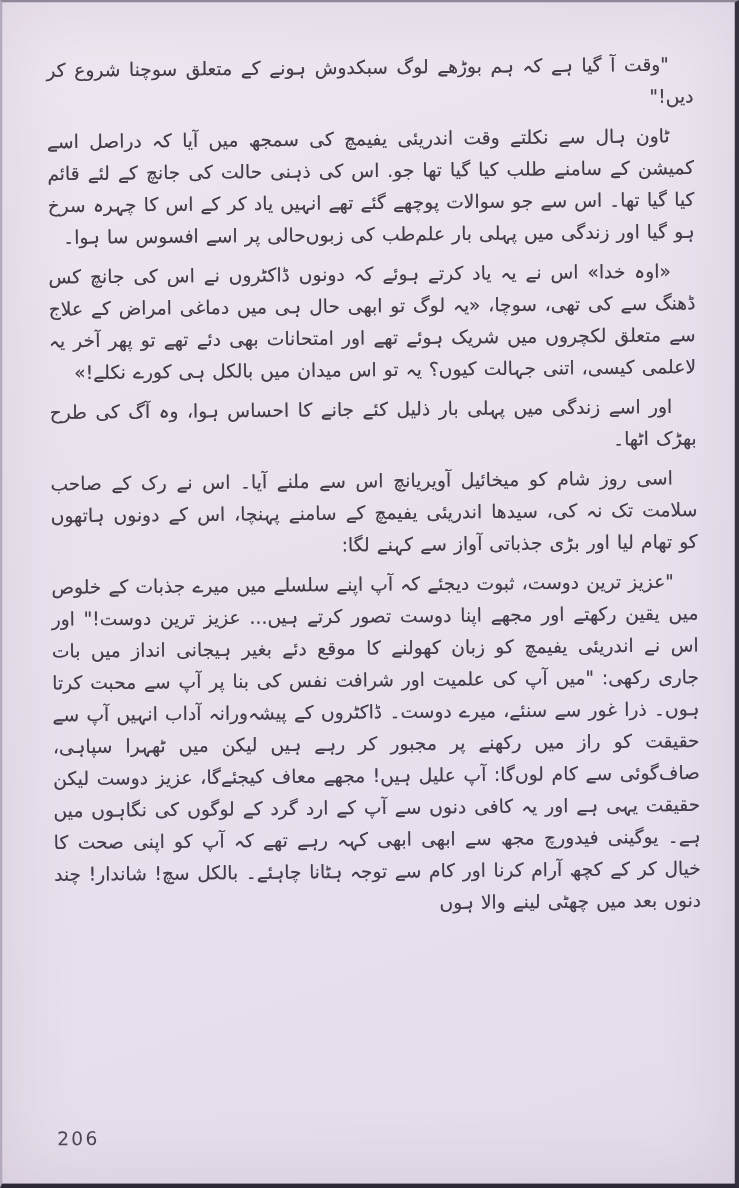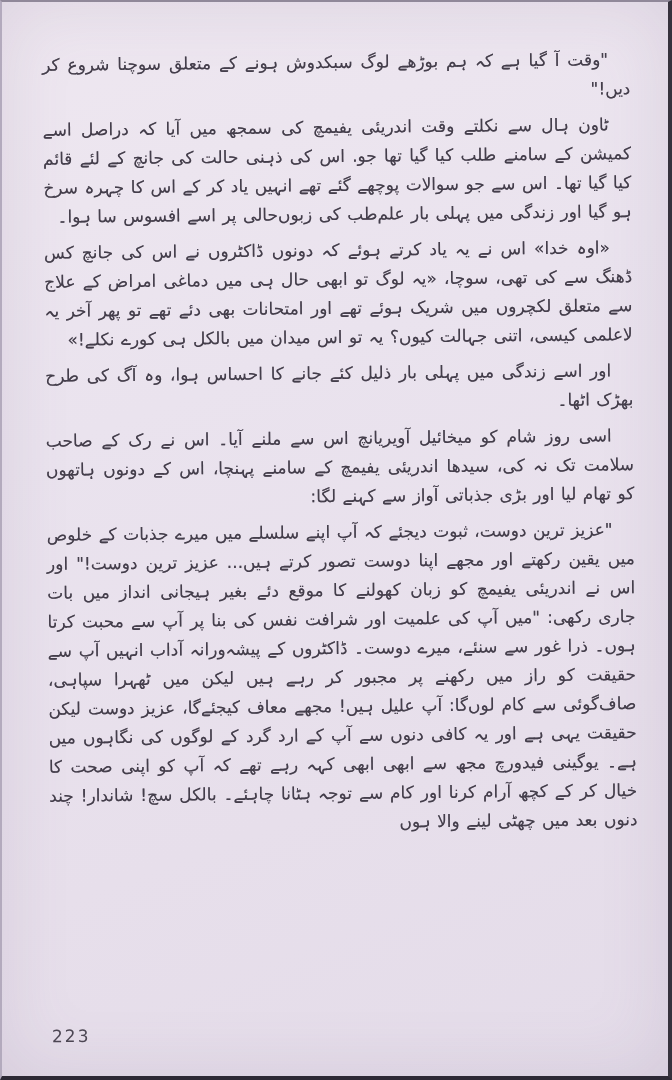--- a/index.html
+++ b/index.html
@@ -58,14 +58,14 @@
 
 <div class="page">
   <div class="text-block">
       <p class="para">"وقت آ گیا ہے کہ ہم بوڑھے لوگ سبکدوش ہونے کے متعلق سوچنا شروع کر دیں!"</p>
       <p class="para">ٹاون ہال سے نکلتے وقت اندریئی یفیمچ کی سمجھ میں آیا کہ دراصل اسے کمیشن کے سامنے طلب کیا گیا تھا جو. اس کی ذہنی حالت کی جانچ کے لئے قائم کیا گیا تھا۔ اس سے جو سوالات پوچھے گئے تھے انہیں یاد کر کے اس کا چہرہ سرخ ہو گیا اور زندگی میں پہلی بار علم‌طب کی زبوں‌حالی پر اسے افسوس سا ہوا۔</p>
       <p class="para">«اوہ خدا» اس نے یہ یاد کرتے ہوئے کہ دونوں ڈاکٹروں نے اس کی جانچ کس ڈھنگ سے کی تھی، سوچا، «یہ لوگ تو ابھی حال ہی میں دماغی امراض کے علاج سے متعلق لکچروں میں شریک ہوئے تھے اور امتحانات بھی دئے تھے تو پھر آخر یہ لاعلمی کیسی، اتنی جہالت کیوں؟ یہ تو اس میدان میں بالکل ہی کورے نکلے!»</p>
       <p class="para">اور اسے زندگی میں پہلی بار ذلیل کئے جانے کا احساس ہوا، وہ آگ کی طرح بھڑک اٹھا۔</p>
       <p class="para">اسی روز شام کو میخائیل آویریانچ اس سے ملنے آیا۔ اس نے رک کے صاحب سلامت تک نہ کی، سیدھا اندریئی یفیمچ کے سامنے پہنچا، اس کے دونوں ہاتھوں کو تھام لیا اور بڑی جذباتی آواز سے کہنے لگا:</p>
       <p class="para">"عزیز ترین دوست، ثبوت دیجئے کہ آپ اپنے سلسلے میں میرے جذبات کے خلوص میں یقین رکھتے اور مجھے اپنا دوست تصور کرتے ہیں... عزیز ترین دوست!" اور اس نے اندریئی یفیمچ کو زبان کھولنے کا موقع دئے بغیر ہیجانی انداز میں بات جاری رکھی: "میں آپ کی علمیت اور شرافت نفس کی بنا پر آپ سے محبت کرتا ہوں۔ ذرا غور سے سنئے، میرے دوست۔ ڈاکٹروں کے پیشہ‌ورانہ آداب انہیں آپ سے حقیقت کو راز میں رکھنے پر مجبور کر رہے ہیں لیکن میں ٹھہرا سپاہی، صاف‌گوئی سے کام لوں‌گا: آپ علیل ہیں! مجھے معاف کیجئے‌گا، عزیز دوست لیکن حقیقت یہی ہے اور یہ کافی دنوں سے آپ کے ارد گرد کے لوگوں کی نگاہوں میں ہے۔ یوگینی فیدورچ مجھ سے ابھی ابھی کہہ رہے تھے کہ آپ کو اپنی صحت کا خیال کر کے کچھ آرام کرنا اور کام سے توجہ ہٹانا چاہئے۔ بالکل سچ! شاندار! چند دنوں بعد میں چھٹی لینے والا ہوں</p>
     </div>
-  <div class="page-number">223</div>
+  <div class="page-number">206</div>
 </div>
 
 </body></html>

